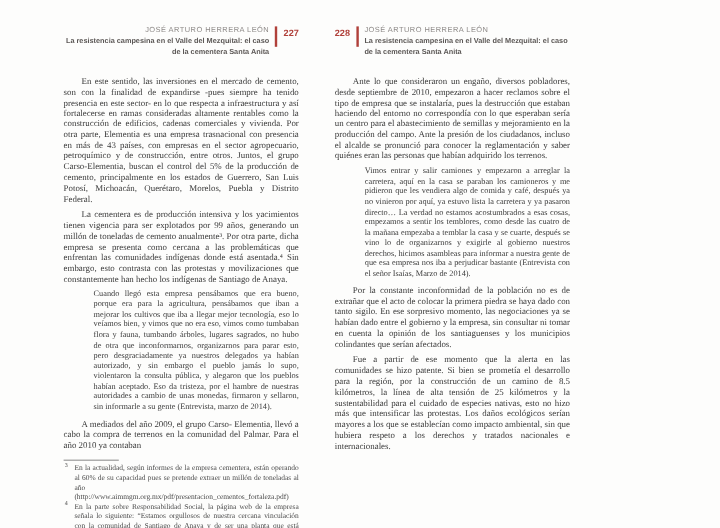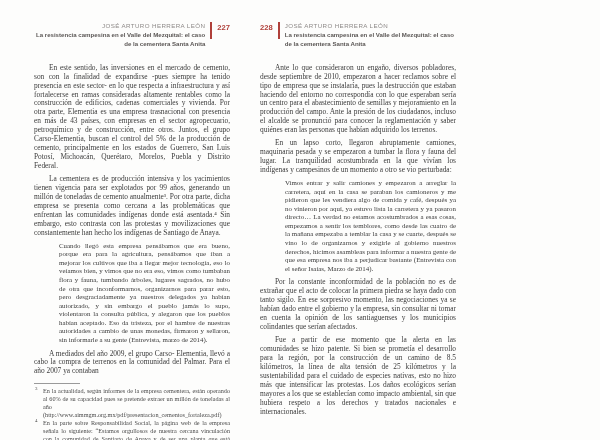--- a/index.html
+++ b/index.html
@@ -8,20 +8,21 @@
     background: #fdfdfc;
   }
   .spread {
     width: 488px;
     height: 440px;
     display: flex;
     background: #fdfdfc;
     overflow: hidden;
     font-family: "Liberation Serif", serif;
     color: #3b3b3b;
+    margin-left: 19px;
   }
   .page {
     width: 300px;
     box-sizing: border-box;
     position: relative;
   }
   .page-left  { padding: 22px 14px 0 34px; }
   .page-right { padding: 22px 32px 15px 16px; }
 
   
@@ -112,21 +113,21 @@
       </div>
       <div class="head-rule"></div>
       <div class="pagenum">227</div>
     </div>
 
     <p class="body-p">En este sentido, las inversiones en el mercado de cemento, son con la finalidad de expandirse -pues siempre ha tenido presencia en este sector- en lo que respecta a infraestructura y así fortalecerse en ramas consideradas altamente rentables como la construcción de edificios, cadenas comerciales y vivienda. Por otra parte, Elementia es una empresa trasnacional con presencia en más de 43 países, con empresas en el sector agropecuario, petroquímico y de construcción, entre otros. Juntos, el grupo Carso-Elementia, buscan el control del 5% de la producción de cemento, principalmente en los estados de Guerrero, San Luis Potosí, Michoacán, Querétaro, Morelos, Puebla y Distrito Federal.</p>
     <p class="body-p">La cementera es de producción intensiva y los yacimientos tienen vigencia para ser explotados por 99 años, generando un millón de toneladas de cemento anualmente³. Por otra parte, dicha empresa se presenta como cercana a las problemáticas que enfrentan las comunidades indígenas donde está asentada.⁴ Sin embargo, esto contrasta con las protestas y movilizaciones que constantemente han hecho los indígenas de Santiago de Anaya.</p>
 
     <div class="quote">Cuando llegó esta empresa pensábamos que era bueno, porque era para la agricultura, pensábamos que iban a mejorar los cultivos que iba a llegar mejor tecnología, eso lo veíamos bien, y vimos que no era eso, vimos como tumbaban flora y fauna, tumbando árboles, lugares sagrados, no hubo de otra que inconformarnos, organizarnos para parar esto, pero desgraciadamente ya nuestros delegados ya habían autorizado, y sin embargo el pueblo jamás lo supo, violentaron la consulta pública, y alegaron que los pueblos habían aceptado. Eso da tristeza, por el hambre de nuestras autoridades a cambio de unas monedas, firmaron y sellaron, sin informarle a su gente (Entrevista, marzo de 2014).</div>
 
-    <p class="body-p">A mediados del año 2009, el grupo Carso- Elementia, llevó a cabo la compra de terrenos en la comunidad del Palmar. Para el año 2007 ya contaban</p>
+    <p class="body-p">A mediados del año 2009, el grupo Carso- Elementia, llevó a cabo la compra de terrenos en la comunidad del Palmar. Para el año 2010 ya contaban</p>
 
     <hr class="fn-sep">
     <div class="footnote">
       <span class="fn-marker">3</span>
       <span>En la actualidad, según informes de la empresa cementera, están operando al 60% de su capacidad pues se pretende extraer un millón de toneladas al año (http://www.aimmgm.org.mx/pdf/presentacion_cementos_fortaleza.pdf)</span>
     </div>
     <div class="footnote">
       <span class="fn-marker">4</span>
       <span>En la parte sobre Responsabilidad Social, la página web de la empresa señala lo siguiente: “Estamos orgullosos de nuestra cercana vinculación con la comunidad de Santiago de Anaya y de ser una planta que está diseñada específicamente para proteger el ambiente…Tratamos con respeto y admiración a las comunidades indígenas originarias de la región y atendemos la tierra de donde extraemos nuestros materiales” (http://www.cementosfortaleza.com/responsabilidadSocial.html).</span>
     </div>
@@ -136,21 +137,20 @@
     <div class="runhead">
       <div class="pagenum">228</div>
       <div class="head-rule"></div>
       <div class="runhead-text">
         <div class="run-author">JOSÉ ARTURO HERRERA LEÓN</div>
         <div class="run-title">La resistencia campesina en el Valle del Mezquital: el caso de la cementera Santa Anita</div>
       </div>
     </div>
 
     <p class="body-p">Ante lo que consideraron un engaño, diversos pobladores, desde septiembre de 2010, empezaron a hacer reclamos sobre el tipo de empresa que se instalaría, pues la destrucción que estaban haciendo del entorno no correspondía con lo que esperaban sería un centro para el abastecimiento de semillas y mejoramiento en la producción del campo. Ante la presión de los ciudadanos, incluso el alcalde se pronunció para conocer la reglamentación y saber quiénes eran las personas que habían adquirido los terrenos.</p>
-    <p class="body-p">En un lapso corto, llegaron abruptamente camiones, maquinaria pesada y se empezaron a tumbar la flora y fauna del lugar. La tranquilidad acostumbrada en la que vivían los indígenas y campesinos de un momento a otro se vio perturbada:</p>
 
     <div class="quote">Vimos entrar y salir camiones y empezaron a arreglar la carretera, aquí en la casa se paraban los camioneros y me pidieron que les vendiera algo de comida y café, después ya no vinieron por aquí, ya estuvo lista la carretera y ya pasaron directo… La verdad no estamos acostumbrados a esas cosas, empezamos a sentir los temblores, como desde las cuatro de la mañana empezaba a temblar la casa y se cuarte, después se vino lo de organizarnos y exigirle al gobierno nuestros derechos, hicimos asambleas para informar a nuestra gente de que esa empresa nos iba a perjudicar bastante (Entrevista con el señor Isaías, Marzo de 2014).</div>
 
     <p class="body-p">Por la constante inconformidad de la población no es de extrañar que el acto de colocar la primera piedra se haya dado con tanto sigilo. En ese sorpresivo momento, las negociaciones ya se habían dado entre el gobierno y la empresa, sin consultar ni tomar en cuenta la opinión de los santiaguenses y los municipios colindantes que serían afectados.</p>
     <p class="body-p">Fue a partir de ese momento que la alerta en las comunidades se hizo patente. Si bien se prometía el desarrollo para la región, por la construcción de un camino de 8.5 kilómetros, la línea de alta tensión de 25 kilómetros y la sustentabilidad para el cuidado de especies nativas, esto no hizo más que intensificar las protestas. Los daños ecológicos serían mayores a los que se establecían como impacto ambiental, sin que hubiera respeto a los derechos y tratados nacionales e internacionales.</p>
   </div>
 
 </div>
 
 </body></html>

